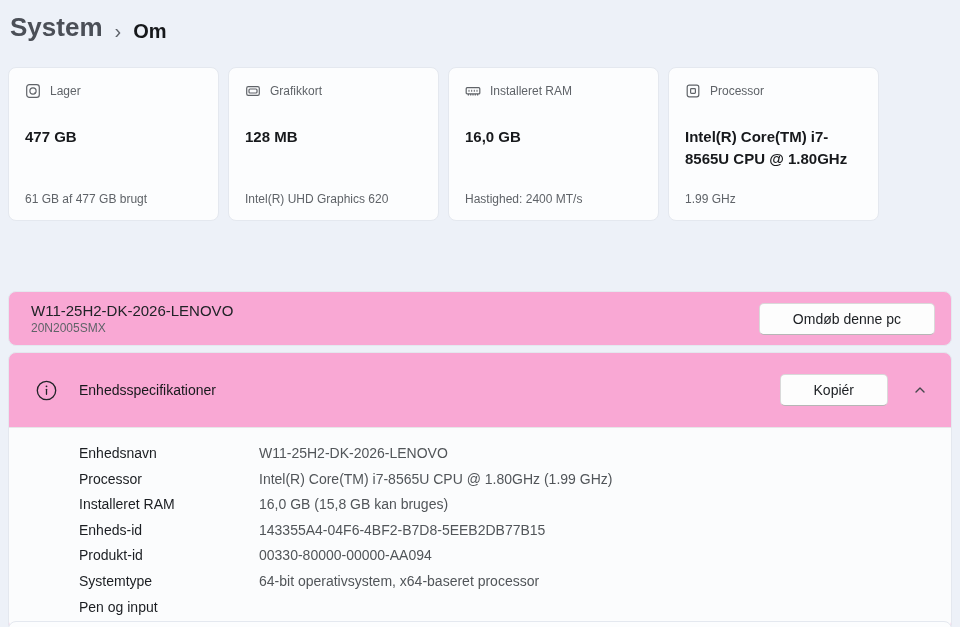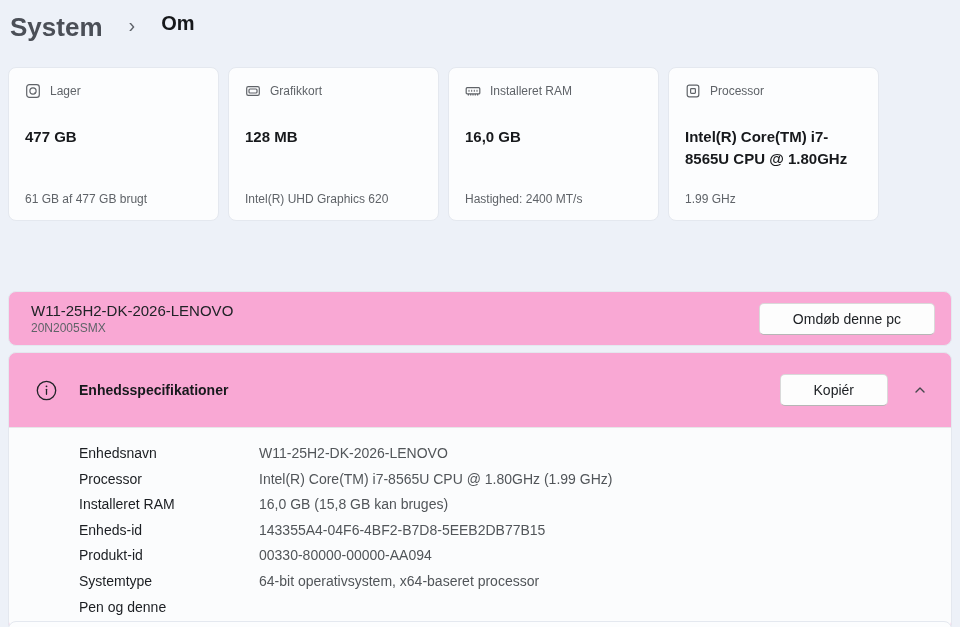--- a/index.html
+++ b/index.html
@@ -4,21 +4,21 @@
 <style>
   * { margin:0; padding:0; box-sizing:border-box; }
   html,body { width:960px; height:627px; overflow:hidden; }
   body {
     background:#edf1f8;
     font-family:"Liberation Sans", sans-serif;
     color:#1a1d21;
     position:relative;
   }
   
-  .breadcrumb { display:flex; align-items:flex-start; gap:26px; padding:12px 0 0 10px; }
+  .breadcrumb { display:flex; align-items:flex-end; gap:12px; padding:12px 0 0 10px; }
   .crumb-root { font-size:26px; font-weight:600; color:#4b4f57; }
   .crumb-sep  { font-size:20px; color:#5d6168; padding-top:2px; }
   .crumb-current { font-size:20px; font-weight:700; color:#16181b; }
 
   
   .cards-row { display:flex; gap:9px; margin:24px 0 0 8px; }
   .stat-card {
     width:211px; height:154px;
     background:#fcfdfe;
     border:1px solid #e4e8ef;
@@ -60,21 +60,21 @@
     padding:7px 33px;
     cursor:pointer;
   }
 
   .spec-panel { margin-top:6px; }
   .spec-header {
     height:74px;
     display:flex; align-items:center;
     padding:0 16px 0 27px;
   }
-  .spec-title { font-size:14px; font-weight:700; color:#17191c; margin-left:22px; }
+  .spec-title { font-size:14px; font-weight:400; color:#17191c; margin-left:22px; }
   .spec-actions { margin-left:auto; display:flex; align-items:center; gap:17px; }
   .chevron-btn { background:none; border:none; cursor:pointer; padding:4px 8px; display:flex; align-items:center; }
   .spec-divider { height:1px; background:#e7e7e9; width:100%; }
   .spec-body { padding:13px 0 10px 70px; background:#fbfcfd; border-radius:0 0 8px 8px; }
   .spec-row { display:flex; line-height:25.6px; }
   .spec-row-label { width:180px; font-size:14px; color:#1b1e22; flex:none; }
   .spec-row-value { font-size:14px; color:#515559; }
 
   .next-panel-sliver {
     position:absolute; left:8px; bottom:-4px;
@@ -202,18 +202,18 @@
     </div>
     <div class="spec-row">
       <span class="spec-row-label">Produkt-id</span>
       <span class="spec-row-value">00330-80000-00000-AA094</span>
     </div>
     <div class="spec-row">
       <span class="spec-row-label">Systemtype</span>
       <span class="spec-row-value">64-bit operativsystem, x64-baseret processor</span>
     </div>
     <div class="spec-row">
-      <span class="spec-row-label">Pen og denne</span>
+      <span class="spec-row-label">Pen og input</span>
     </div>
   </div>
 </div>
 
 <div class="next-panel-sliver"></div>
 
 </body></html>

